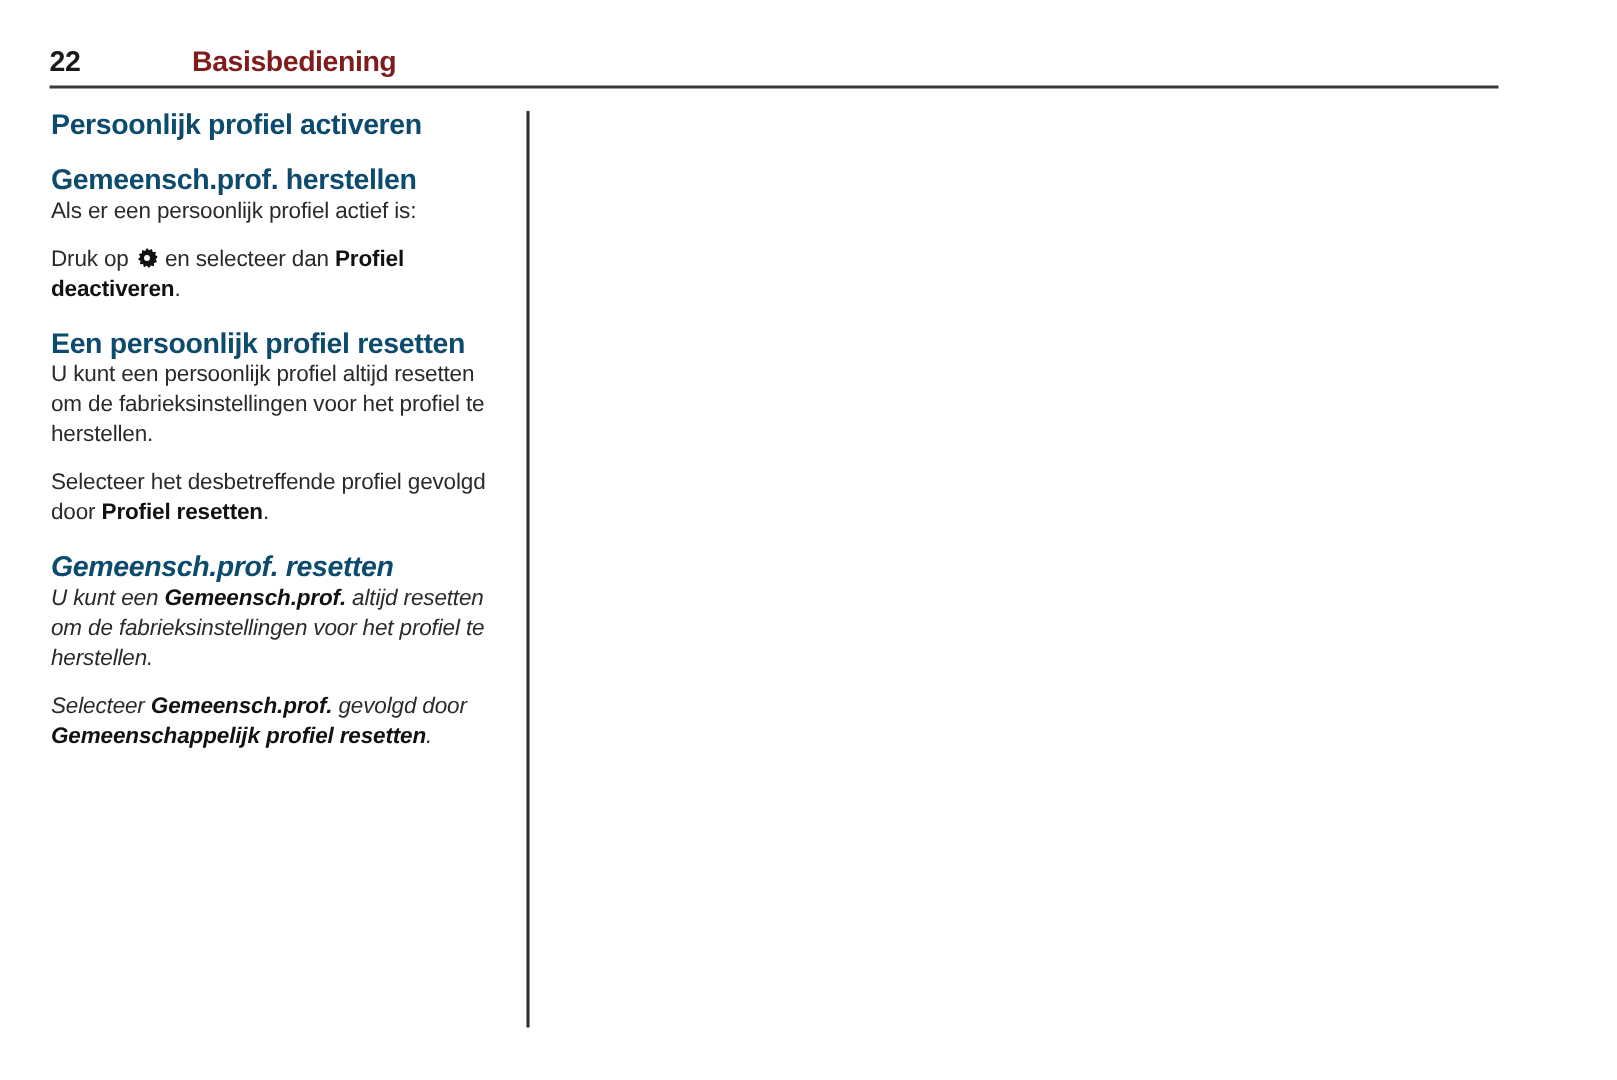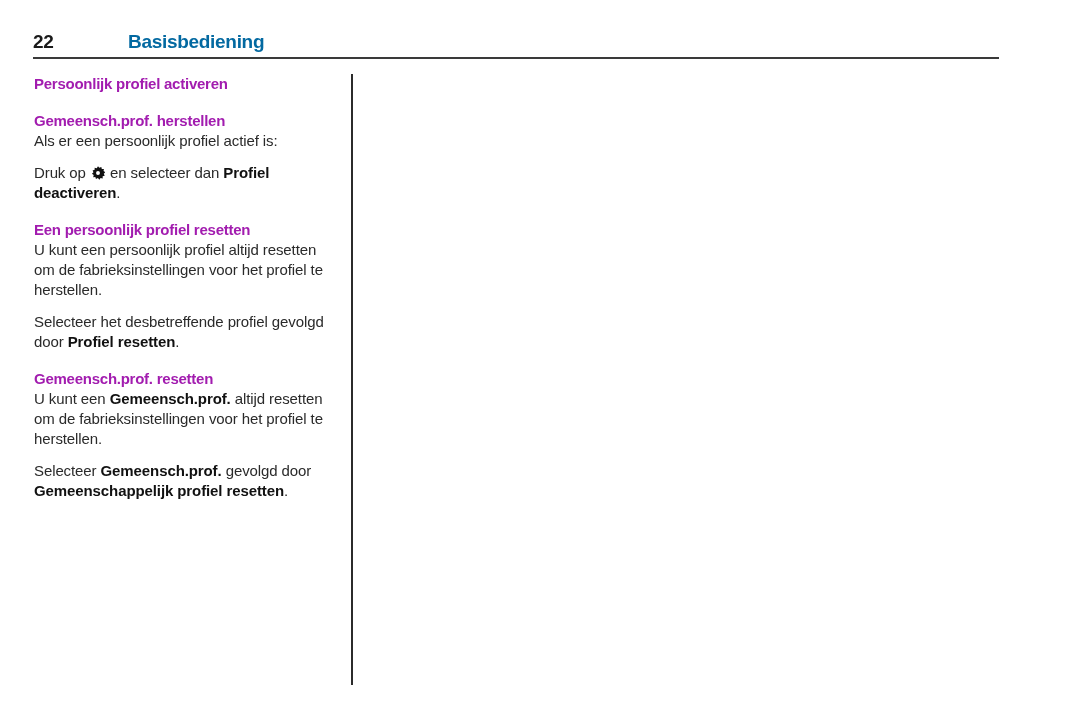--- a/index.html
+++ b/index.html
@@ -33,21 +33,21 @@
     font-weight: bold;
     color: #1a1a1a;
     letter-spacing: -0.2px;
   }
   .chapter-title {
     position: absolute;
     left: 95px;
     top: 0px;
     font-size: 19px;
     font-weight: bold;
-    color: #0369a1;
+    color: #7f1d1d;
     letter-spacing: -0.3px;
     white-space: nowrap;
   }
   .header-rule {
     position: absolute;
     left: 33px;
     top: 57px;
     width: 966px;
     height: 2px;
     background: #3a3a3a;
@@ -65,26 +65,26 @@
 
   
   .text-column {
     position: absolute;
     left: 34px;
     top: 74px;
     width: 300px;
   }
 
   .section { margin-bottom: 17px; }
-  .section:last-child { margin-bottom: 0; }
+  .section:last-child { margin-bottom: 0; font-style: italic; }
 
   .section-heading {
-    font-size: 15px;
+    font-size: 19px;
     font-weight: bold;
-    color: #a21caf;
+    color: #0c4a6e;
     line-height: 20px;
     letter-spacing: -0.25px;
     margin: 0 0 0px 0;
     white-space: nowrap;
   }
 
   .para {
     font-size: 15px;
     font-weight: normal;
     color: #2a2a2a;

